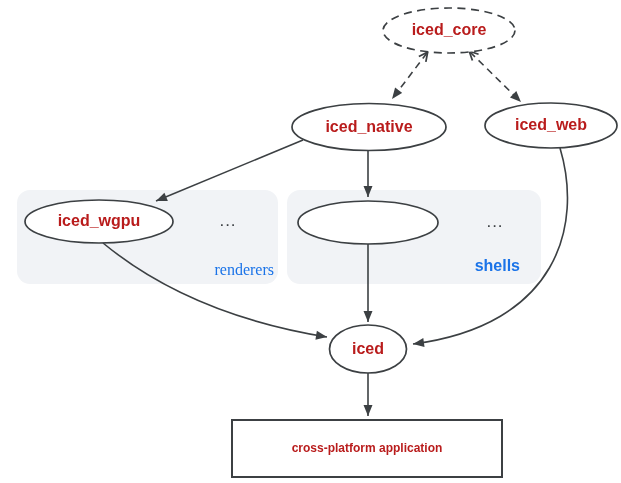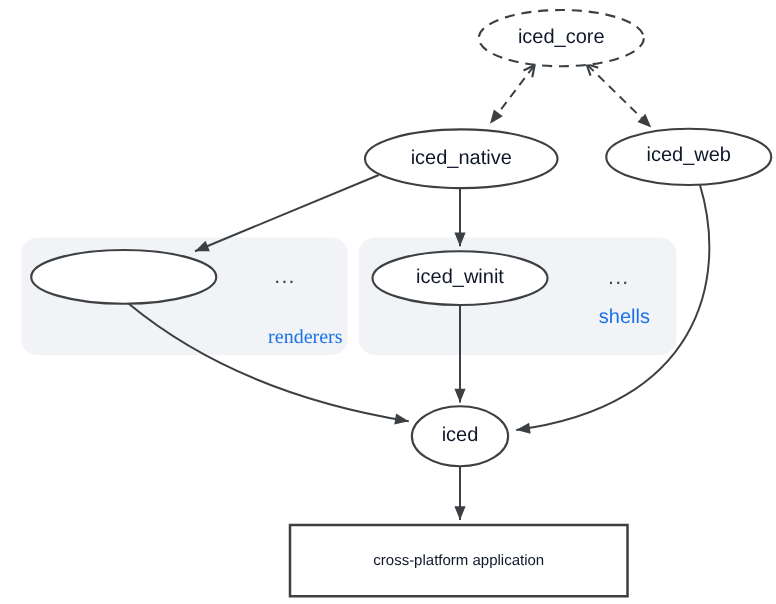--- a/index.html
+++ b/index.html
@@ -34,21 +34,21 @@
     position: absolute;
     color: #1a73e8;
     font-size: 16px;
     z-index: 1;
   }
   #box-renderers { left: 17px; top: 190px; width: 261px; height: 94px; }
   #box-shells    { left: 287px; top: 190px; width: 254px; height: 94px; }
   #box-renderers .dots { left: 211px; top: 31px; }
   #box-shells    .dots { left: 208px; top: 32px; }
   #box-renderers .group-label { right: 4px; bottom: 5px; font-family: Liberation Serif, serif; }
-  #box-shells    .group-label { right: 21px; bottom: 21px; }
+  #box-shells    .group-label { right: 21px; bottom: 9px; font-weight: bold; }
 
   
   svg.graph {
     position: absolute;
     left: 0; top: 0;
     z-index: 2;
   }
   svg.graph path.edge {
     fill: none;
     stroke: #3c4043;
@@ -68,24 +68,25 @@
   svg.graph rect.node {
     fill: #ffffff;
     stroke: #3c4043;
     stroke-width: 2;
   }
 
   
   .node-label {
     position: absolute;
     transform: translate(-50%, -50%);
-    color: #0f172a;
+    color: #b91c1c;
     font-size: 16px;
     white-space: nowrap;
     z-index: 3;
+    font-weight: bold;
   }
   .app-label { font-size: 12px; }
 </style>
 </head>
 <body>
 
 <div class="stage">
 
   <div class="group-box" id="box-renderers">
     <span class="dots">...</span>
@@ -120,17 +121,17 @@
     <ellipse class="node" cx="551" cy="125.5" rx="66" ry="22.5"></ellipse>
     <ellipse class="node" cx="99" cy="221.5" rx="74" ry="21.5"></ellipse>
     <ellipse class="node" cx="368" cy="222.5" rx="70" ry="21.5"></ellipse>
     <ellipse class="node" cx="368" cy="349" rx="38.5" ry="24"></ellipse>
     <rect class="node" x="232" y="420" width="270" height="57"></rect>
   </svg>
 
   <span class="node-label" style="left:449px; top:30px">iced_core</span>
   <span class="node-label" style="left:551px; top:125px">iced_web</span>
   <span class="node-label" style="left:369px; top:127px">iced_native</span>
-  <span class="node-label" style="left:368px; top:222px">iced_winit</span>
+  <span class="node-label" style="left:99px; top:221px">iced_wgpu</span>
   <span class="node-label" style="left:368px; top:349px">iced</span>
   <span class="node-label app-label" style="left:367px; top:448px">cross-platform application</span>
 
 </div>
 
 </body></html>

